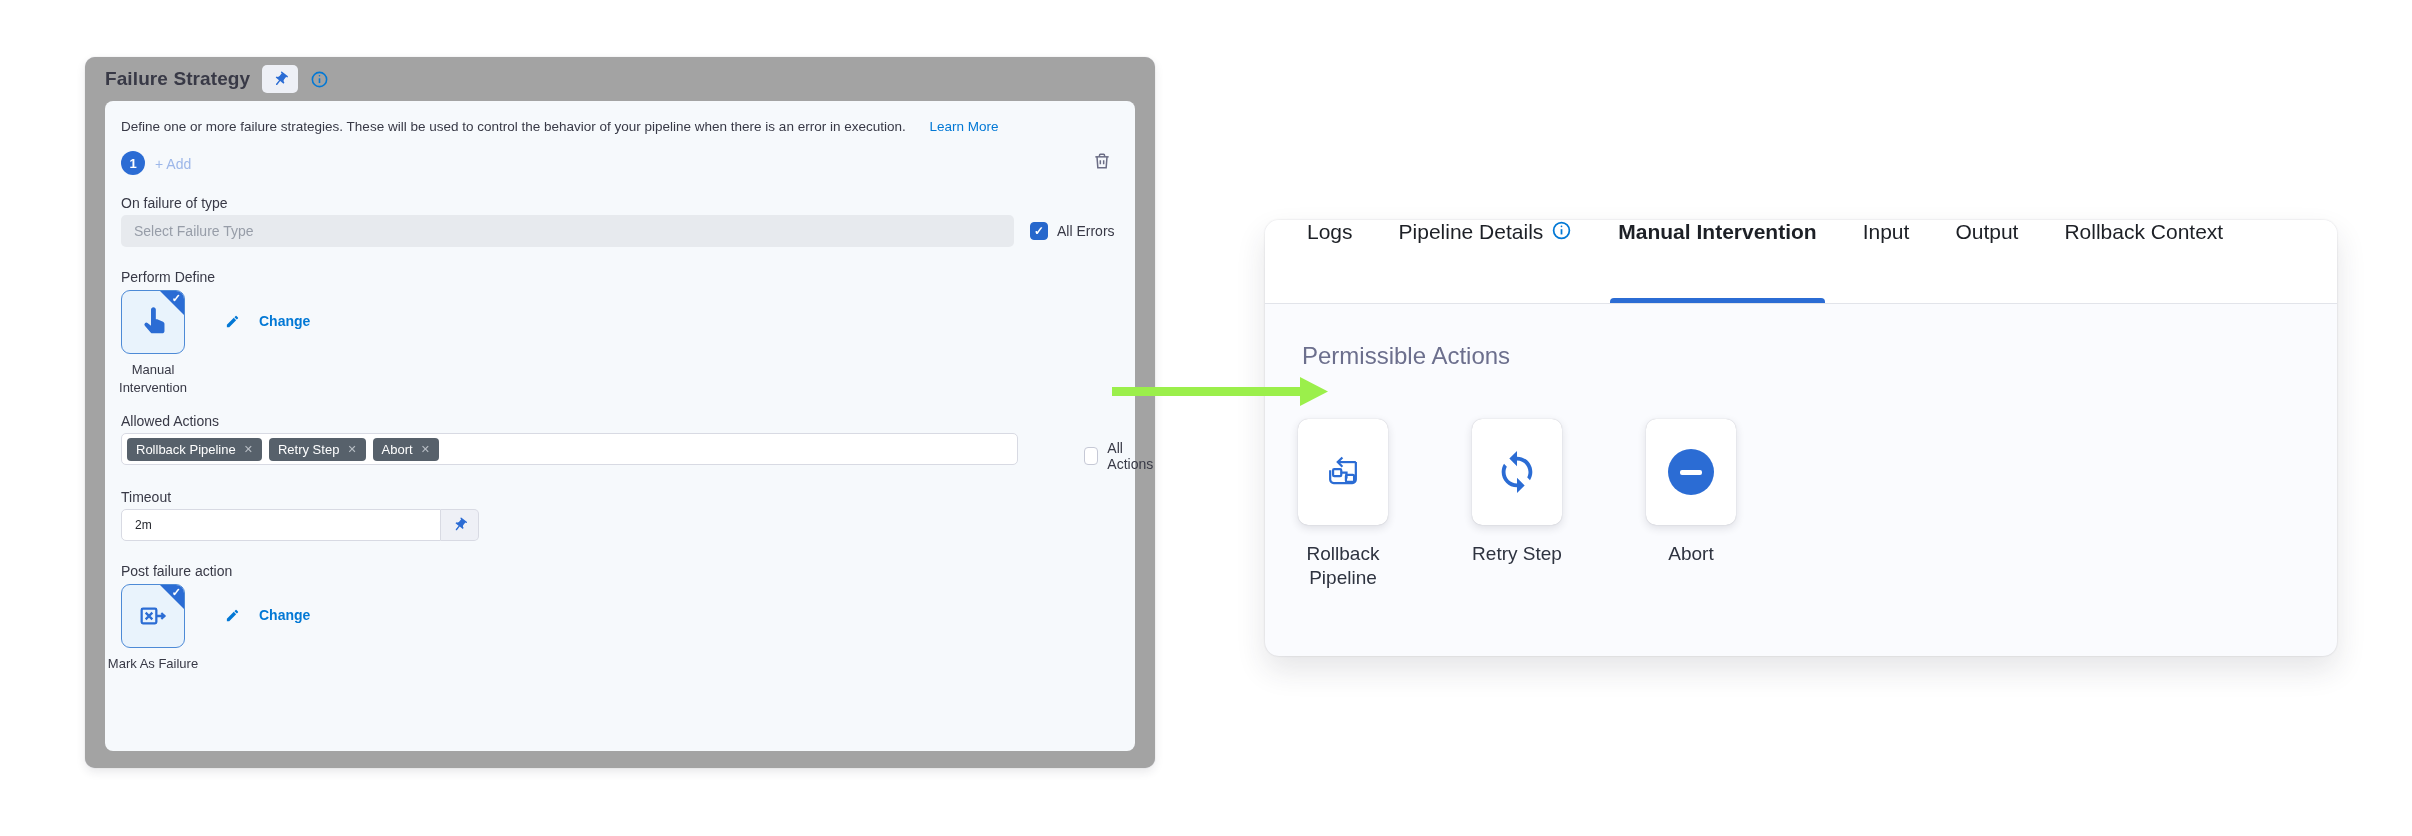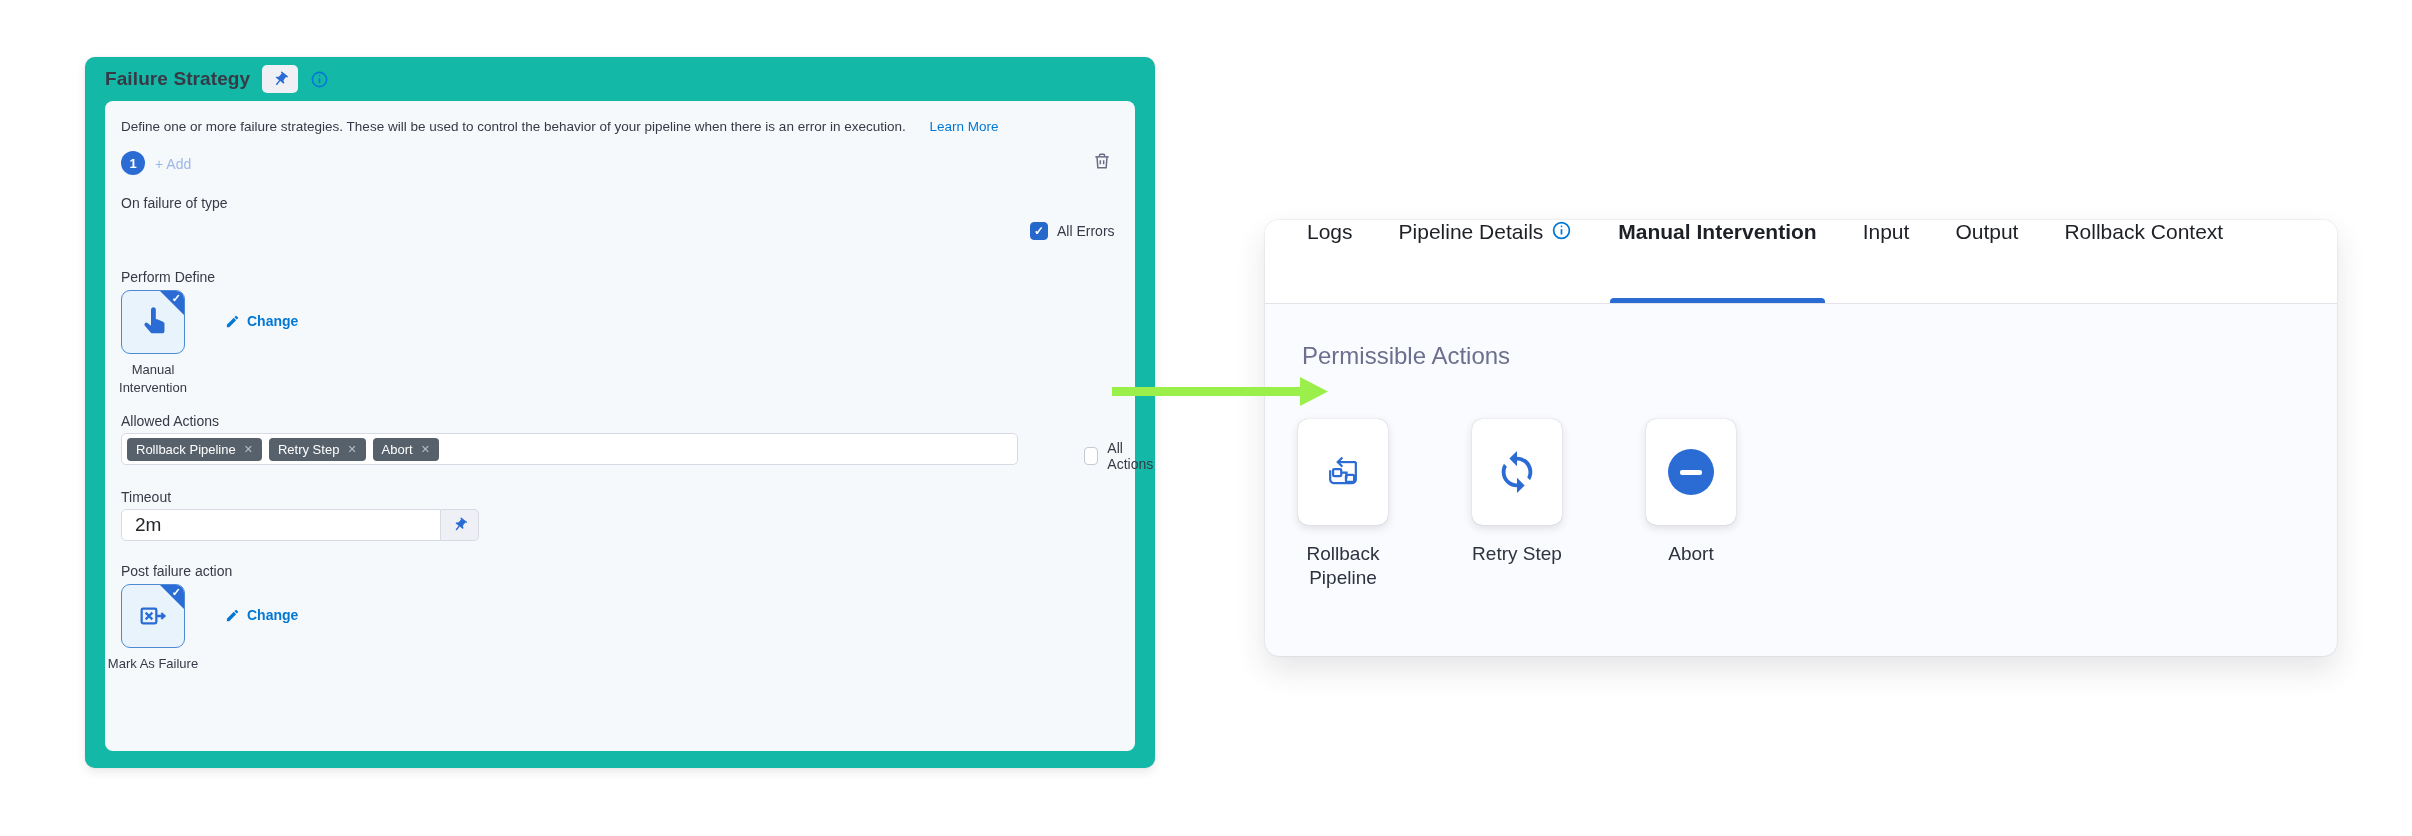--- a/index.html
+++ b/index.html
@@ -1,20 +1,20 @@
 <!DOCTYPE html>
 <html><head>
 <meta charset="utf-8">
 <style>
   * { margin:0; padding:0; box-sizing:border-box; }
   html,body { width:2412px; height:836px; background:#ffffff; font-family:"Liberation Sans", sans-serif; overflow:hidden; }
 
   
   .fs-panel { position:absolute; left:85px; top:57px; width:1070px; height:711px;
-    background:#14b8a6; border-radius:10px;
+    background:#a3a3a3; border-radius:10px;
     box-shadow:0 0 1px rgba(40,41,61,.28), 0 4px 10px rgba(40,41,61,.10); }
   .fs-header { height:44px; display:flex; align-items:center; gap:12px; padding:0 20px; }
   .fs-title { font-size:19px; font-weight:bold; color:#383946; letter-spacing:.1px; }
   .pin-btn { width:36px; height:28px; background:#eef0f6; border:none; border-radius:5px;
     display:flex; align-items:center; justify-content:center; cursor:pointer; }
   .pin-btn svg { width:17px; height:17px; fill:#2b6cd4; transform:rotate(38deg); }
   .info-icon { color:#0278d5; width:19px; height:19px; display:inline-flex; }
   .fs-inner { position:absolute; left:20px; top:44px; width:1030px; height:650px;
     background:#f6f9fc; border-radius:8px; }
 
@@ -43,34 +43,34 @@
 
   .action-tile { position:absolute; width:64px; height:64px; background:#e9f3fc;
     border:1.5px solid #4d8ad6; border-radius:9px; display:flex; align-items:center;
     justify-content:center; cursor:pointer; overflow:hidden; }
   .action-tile svg { color:#2b6cd4; }
   .tile-corner { position:absolute; top:-1px; right:-1px; width:0; height:0;
     border-top:26px solid #2b6cd4; border-left:26px solid transparent; }
   .tile-check { position:absolute; top:1px; right:3px; color:#fff; font-size:11px; font-weight:bold; }
   .tile-caption { position:absolute; width:100px; text-align:center; font-size:13px;
     color:#383946; line-height:1.35; }
-  .change-link { position:absolute; display:flex; align-items:center; gap:7px;
+  .change-link { position:absolute; display:flex; align-items:center; gap:19px;
     color:#0278d5; font-size:14px; font-weight:bold; cursor:pointer; }
   .change-link svg { width:15px; height:15px; fill:#0278d5; }
 
   .tags-input { position:absolute; left:16px; top:332px; width:897px; height:32px;
     background:#fff; border:1px solid #d8dae3; border-radius:5px;
     display:flex; align-items:center; gap:7px; padding:0 5px; }
   .tag { background:#57616b; color:#fff; font-size:13px; border-radius:4px;
     padding:4px 9px; display:flex; align-items:center; gap:8px; cursor:pointer; white-space:nowrap; }
   .tag-x { color:#b9bfc6; font-size:11px; cursor:pointer; }
 
   .timeout-group { position:absolute; left:16px; top:408px; display:flex; align-items:stretch; }
   .timeout-input { width:320px; height:32px; background:#fff; border:1px solid #d8dae3;
-    border-radius:5px 0 0 5px; padding:0 13px; font-size:19px; color:#24262c;
+    border-radius:5px 0 0 5px; padding:0 13px; font-size:12px; color:#24262c;
     font-family:"Liberation Sans",sans-serif; }
   .timeout-pin { width:38px; height:32px; background:#eef0f6; border:1px solid #d8dae3;
     border-left:none; border-radius:0 5px 5px 0; display:flex; align-items:center;
     justify-content:center; cursor:pointer; }
   .timeout-pin svg { width:16px; height:16px; fill:#2b6cd4; transform:rotate(38deg); }
 
   
   .green-arrow { position:absolute; left:1112px; top:376px; z-index:20; }
 
   
@@ -130,20 +130,21 @@
     <button class="trash-btn">
       <svg viewBox="0 0 24 24" fill="none" stroke="currentColor" stroke-width="1.8">
           <path d="M4 7h16"></path>
           <path d="M9 7V5a1 1 0 0 1 1-1h4a1 1 0 0 1 1 1v2"></path>
           <path d="M6 7l1 13h10l1-13"></path>
           <path d="M10 11v5M14 11v5"></path>
         </svg>
     </button>
 
     <span class="field-label" style="top:94px;">On failure of type</span>
+    <input class="select-input" disabled="" placeholder="Select Failure Type" style="">
     <div class="checkbox-row" style="left:925px; top:121px;">
       <span class="cb checked">✓</span>
       <span class="cb-label">All Errors</span>
     </div>
 
     <span class="field-label" style="top:168px;">Perform Define</span>
     <div class="action-tile" style="left:16px; top:189px;">
       <svg width="34" height="34" viewBox="0 0 24 24" fill="currentColor">
         <path d="M10.6 3.2c0-.94.76-1.7 1.7-1.7.94 0 1.7.76 1.7 1.7V10h1l4.1 1.9c.6.28 1 .88 1 1.54v4.9c0 .92-.75 1.66-1.67 1.66h-6.8c-.5 0-.98-.22-1.3-.6l-4.1-4.8a1.36 1.36 0 0 1 1.9-1.92l2.47 1.97V3.2z"></path>
       </svg>

